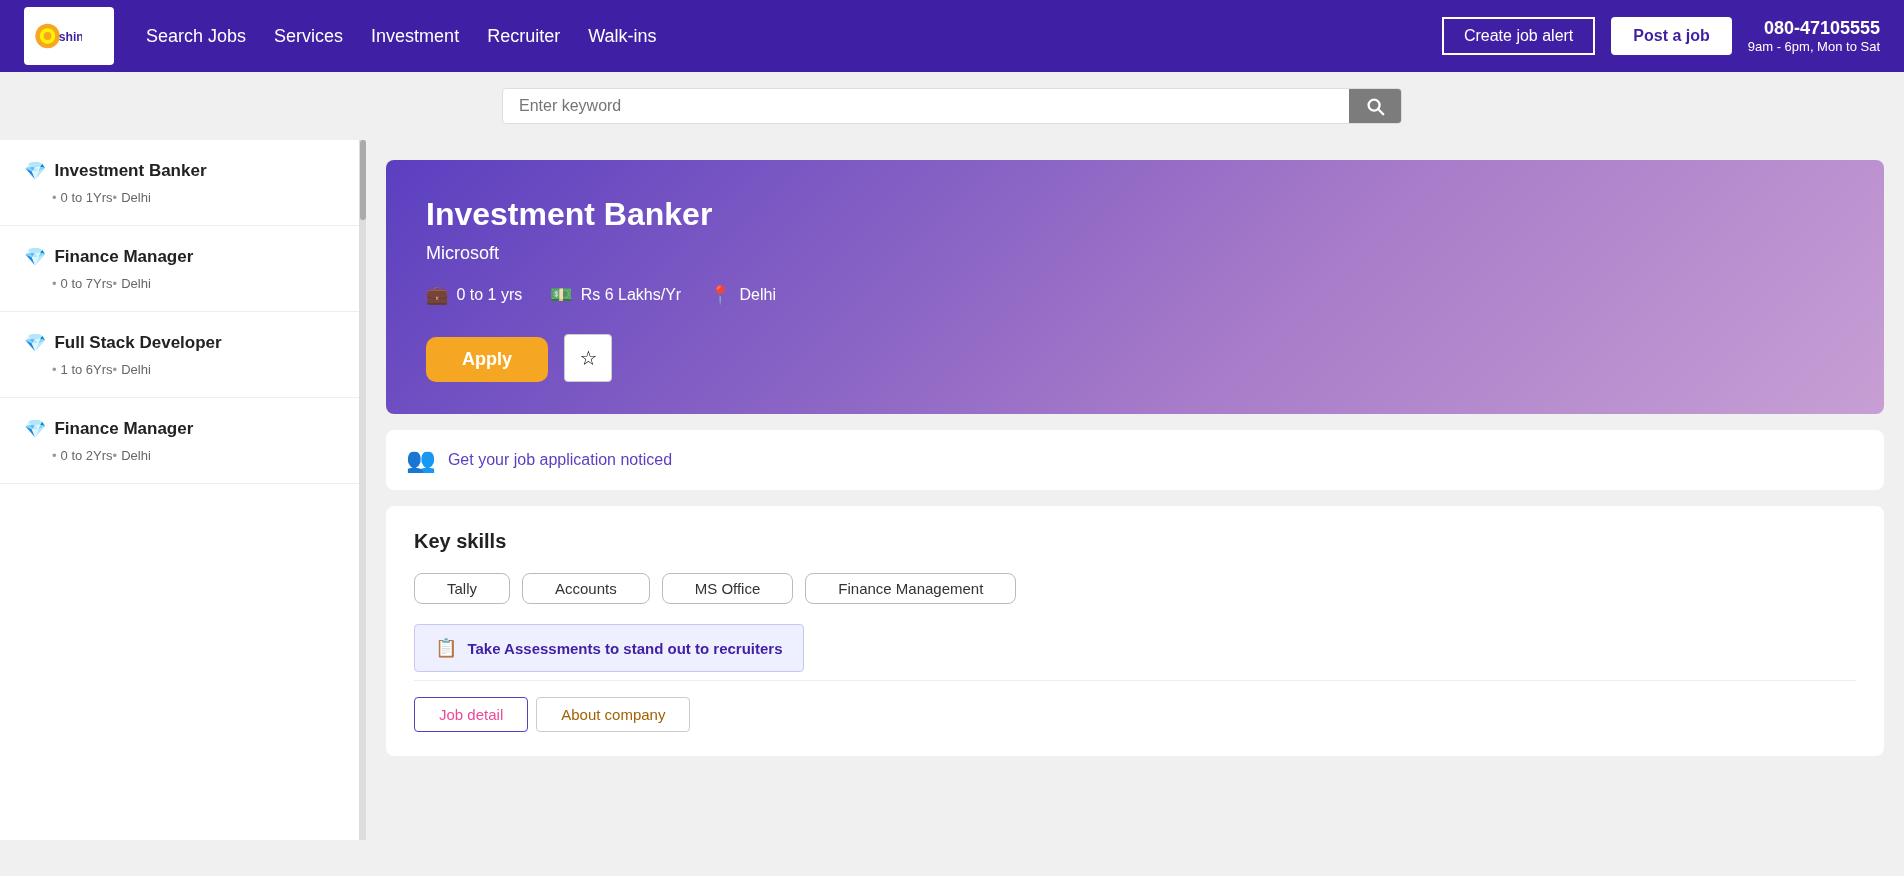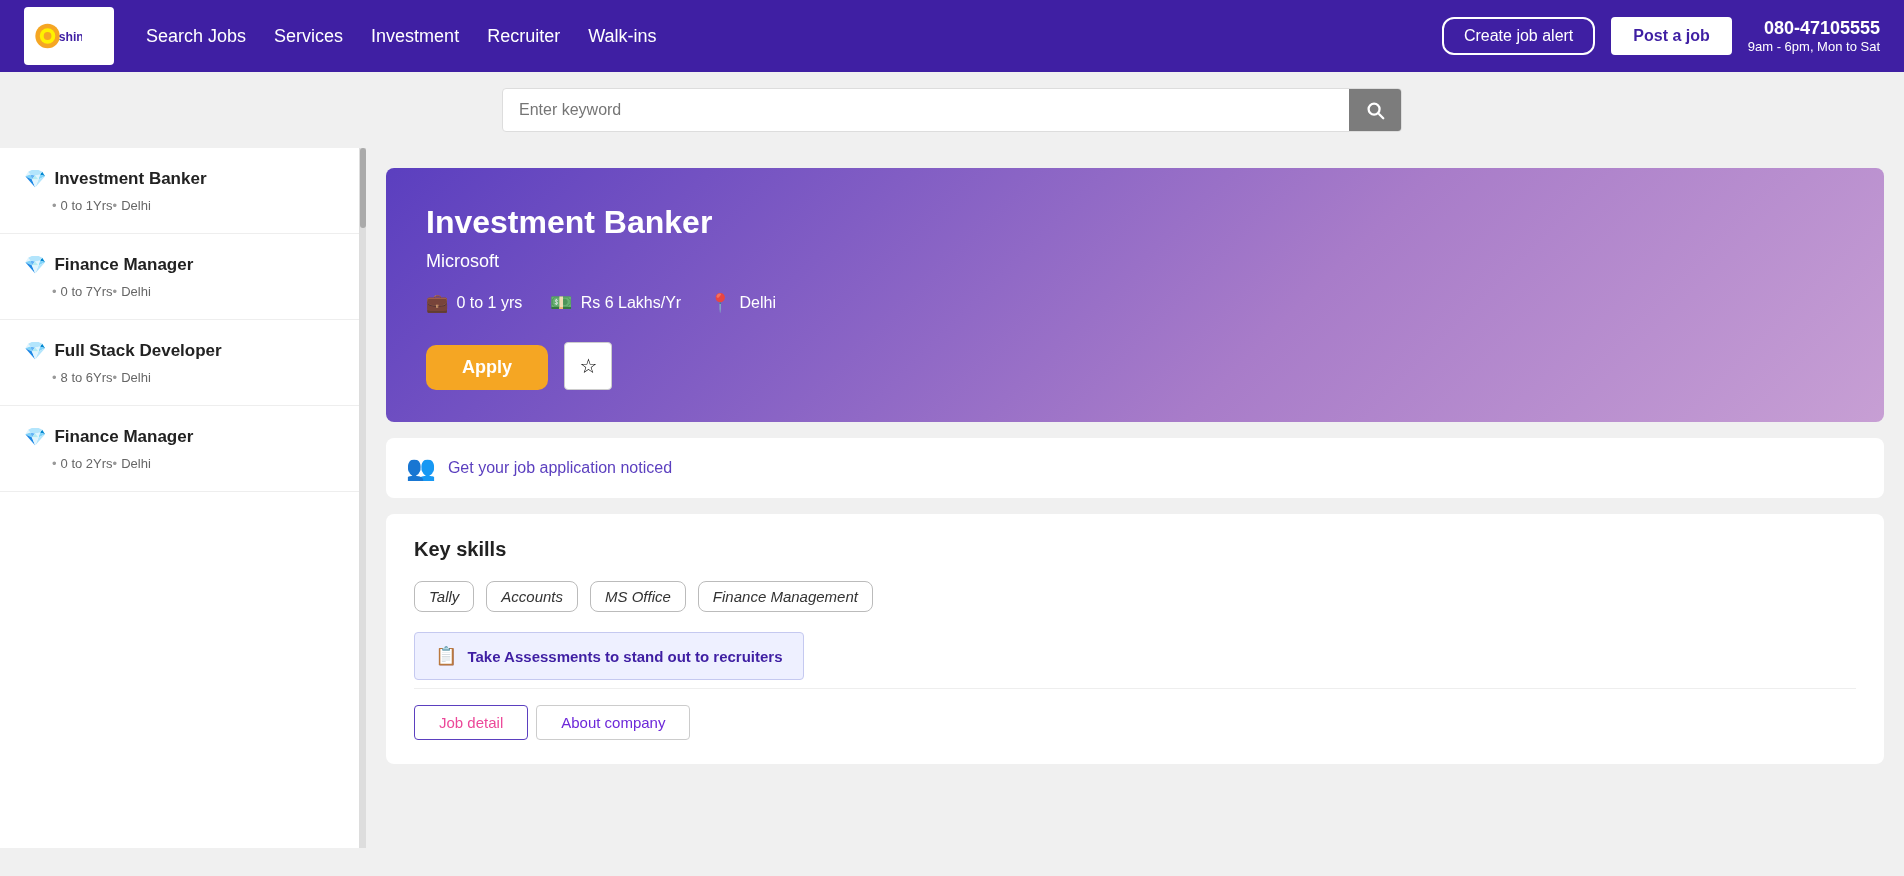--- a/index.html
+++ b/index.html
@@ -43,21 +43,21 @@
       display: flex;
       align-items: center;
       gap: 16px;
       margin-left: auto;
     }
     .btn-create-alert {
       background: transparent;
       color: white;
       border: 2px solid white;
       padding: 8px 20px;
-      border-radius: 12px;
+      border-radius: 0;
       font-size: 16px;
       cursor: pointer;
       white-space: nowrap;
     }
     .btn-post-job {
       background: white;
       color: #3f1fa3;
       border: 2px solid white;
       padding: 8px 20px;
       border-radius: 4px;
@@ -86,21 +86,21 @@
       display: flex;
       justify-content: center;
     }
     .search-bar {
       display: flex;
       align-items: center;
       background: white;
       border: 1px solid #ddd;
       border-radius: 4px;
       width: 900px;
-      height: 44px;
+      height: 36px;
       overflow: hidden;
     }
     .search-bar input {
       flex: 1;
       border: none;
       outline: none;
       padding: 0 16px;
       font-size: 16px;
       color: #999;
     }
@@ -269,24 +269,23 @@
     }
     .skills-list {
       display: flex;
       gap: 12px;
       flex-wrap: wrap;
       margin-bottom: 20px;
     }
     .skill-tag {
       border: 1px solid #bbb;
       border-radius: 8px;
-      padding: 6px 14px;
+      padding: 6px 32px;
       font-size: 15px;
       color: #333;
-      font-style: italic;
     }
     .assessment-btn {
       background: #eef0ff;
       border: 1px solid #c5c9f0;
       border-radius: 4px;
       padding: 12px 20px;
       font-size: 15px;
       color: #3f1fa3;
       cursor: pointer;
       display: flex;
@@ -304,21 +303,21 @@
       padding-top: 16px;
       margin-top: 8px;
     }
     .tab-btn {
       border: 1px solid #ccc;
       border-radius: 4px;
       padding: 8px 24px;
       font-size: 15px;
       cursor: pointer;
       background: white;
-      color: #6d28d9;
+      color: #a16207;
     }
     .tab-btn.active {
       border-color: #5b3fbf;
       color: #ec4899;
     }
   </style>
 </head>
 <body>
 
 <nav class="navbar">
@@ -385,21 +384,21 @@
         <span class="meta-dot">Delhi</span>
       </div>
     </div>
 
     <div class="job-item">
       <div class="job-title">
         <span class="diamond-icon">💎</span>
         <span>Full Stack Developer</span>
       </div>
       <div class="job-meta">
-        <span class="meta-dot">8 to 6Yrs</span>
+        <span class="meta-dot">1 to 6Yrs</span>
         <span class="meta-dot">Delhi</span>
       </div>
     </div>
 
     <div class="job-item">
       <div class="job-title">
         <span class="diamond-icon">💎</span>
         <span>Finance Manager</span>
       </div>
       <div class="job-meta">

